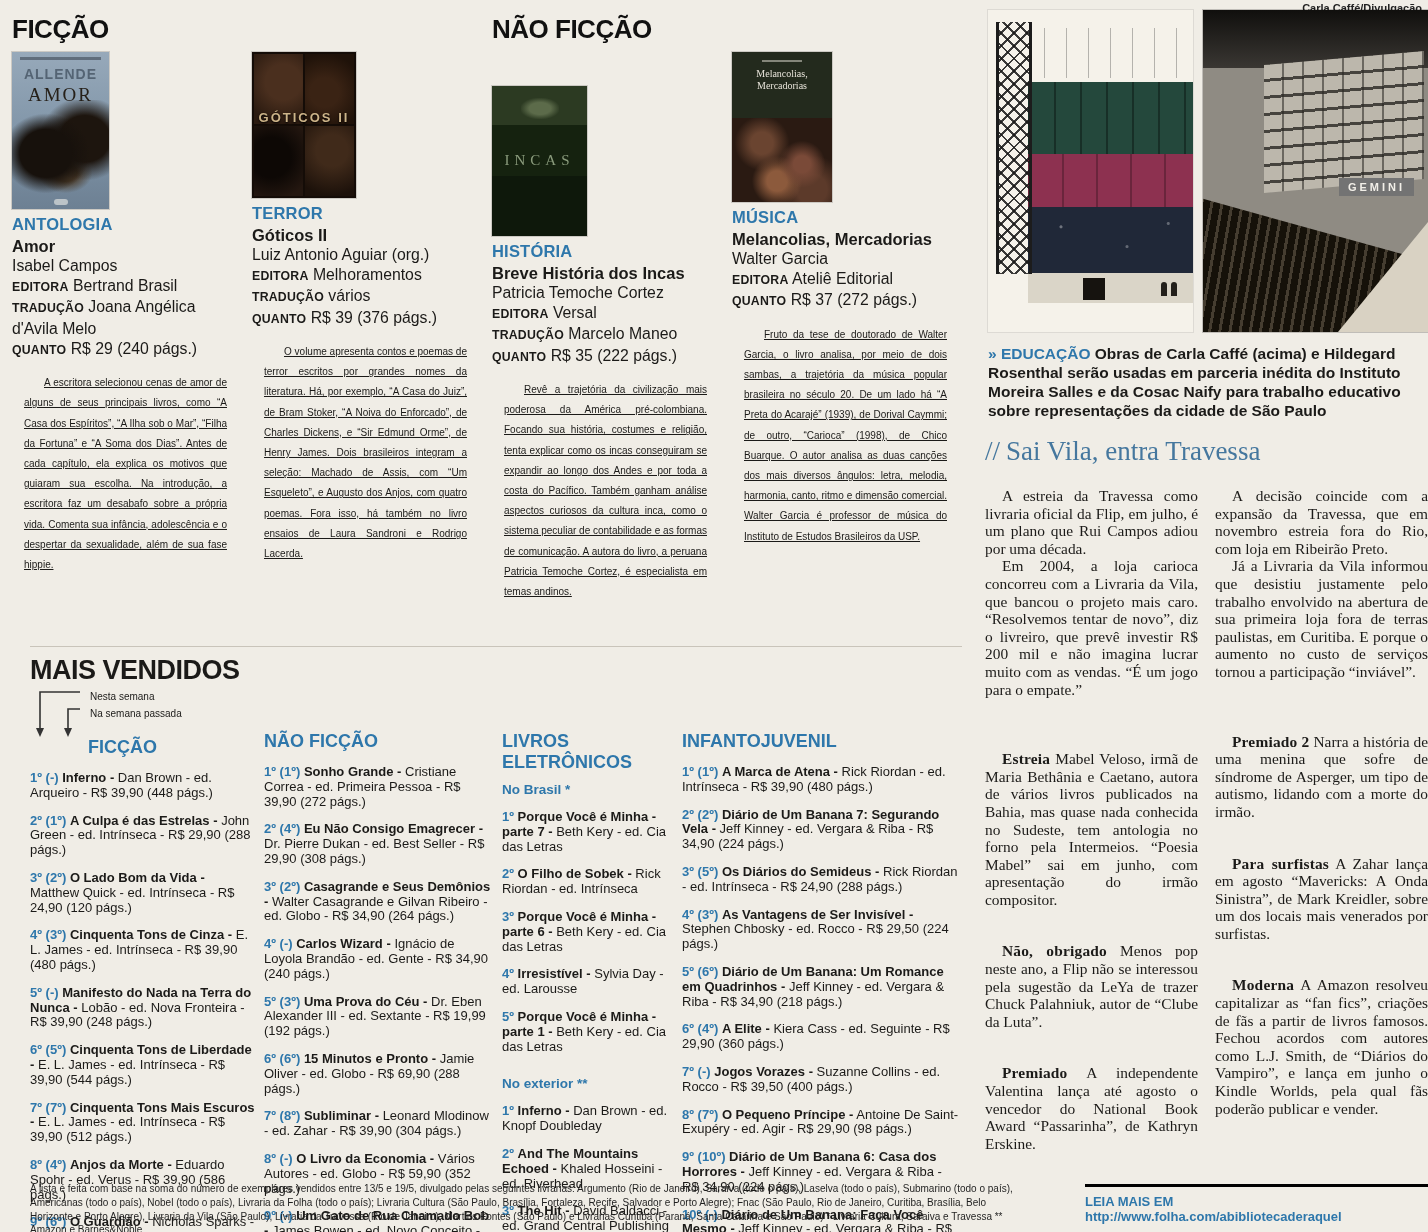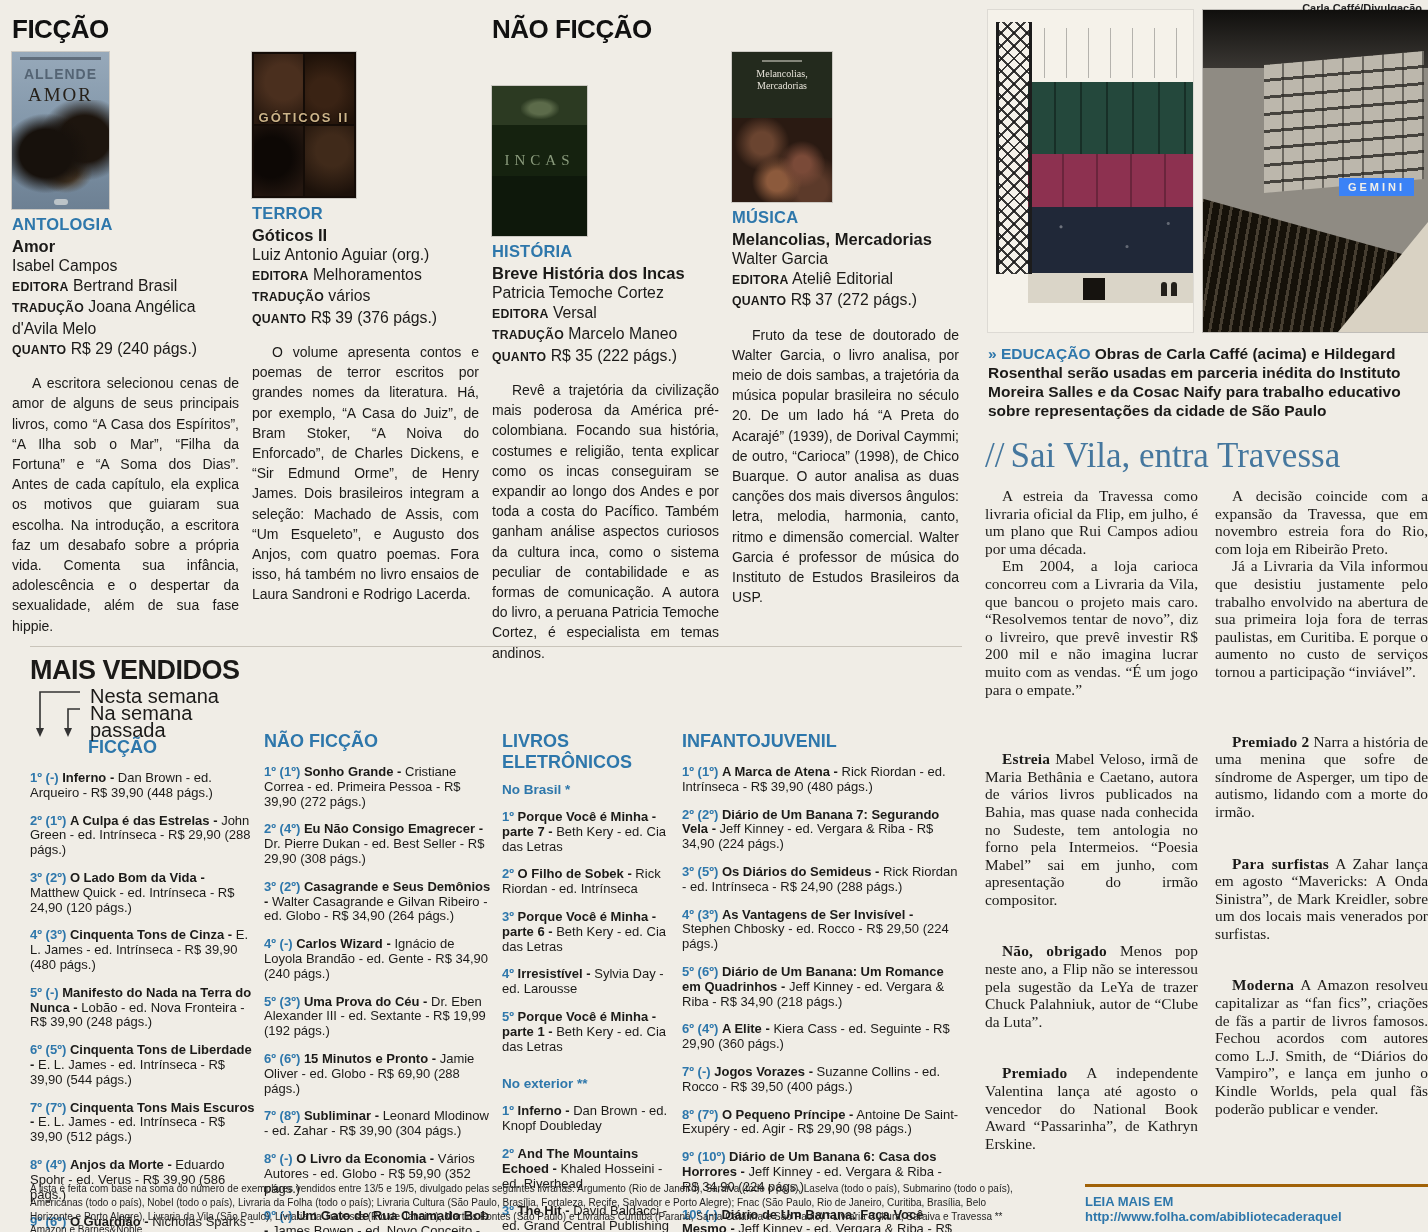--- a/index.html
+++ b/index.html
@@ -17,21 +17,21 @@
   .reviews { position:absolute; left:12px; top:14px; width:950px; display:flex; gap:13px; }
   .rcol { width:227px; }
   .hdr-slot { height:36px; }
   .sec-h { margin:0; font-size:26px; font-weight:800; letter-spacing:-0.5px; color:#111; }
   .cover { position:relative; margin:2px 0 6px; overflow:hidden; box-shadow:0 0 0 1px rgba(0,0,0,.15); }
   .cat { color:#2e77ab; font-weight:700; font-size:16.5px; margin:6px 0 2px; letter-spacing:.2px; }
   .btitle { font-weight:700; font-size:16.5px; line-height:20px; }
   .bauthor { font-size:15.8px; line-height:20px; }
   .meta-line { font-size:15.8px; line-height:20.3px; }
   .meta-line b { font-size:12.3px; letter-spacing:.2px; }
-  .review { font-size:14px; line-height:20.2px; text-align:justify; text-indent:20px; margin:13px 0 0; }
+  .review { font-size:10px; line-height:20.2px; text-align:justify; text-indent:20px; margin:13px 12px 0;text-decoration:underline; }
 
   
   .cover-amor { width:97px; height:157px; background:linear-gradient(180deg,#97a9ba,#7f94a7 55%,#6d8093); }
   .amor-topline { position:absolute; top:5px; left:8px; right:8px; height:3px; background:rgba(30,40,50,.45); }
   .amor-author { position:absolute; top:14px; width:100%; text-align:center; font-size:14px; font-weight:700; letter-spacing:1px; color:rgba(35,48,62,.55); }
   .amor-title { position:absolute; top:32px; width:100%; text-align:center; font-family:"Liberation Serif",serif; font-size:19px; letter-spacing:2px; color:#262019; }
   .amor-art { position:absolute; bottom:12px; left:0; width:100%; height:62%;
     background:radial-gradient(ellipse 60% 55% at 35% 55%, #17110c 0 45%, rgba(23,17,12,0) 75%),
                radial-gradient(ellipse 65% 60% at 75% 40%, #1d150e 0 40%, rgba(29,21,14,0) 72%),
                radial-gradient(ellipse 40% 30% at 55% 75%, #4a3a28 0 30%, rgba(74,58,40,0) 70%); }
@@ -59,21 +59,21 @@
                radial-gradient(circle at 80% 85%, #5c3a2a 0 14%, rgba(0,0,0,0) 32%), #2a1a12; }
 
   
   .best { position:absolute; left:30px; top:646px; width:932px; padding-top:8px; border-top:1px solid #c9c4ba; display:flex; }
   .bcol { padding-right:8px; }
   .bcol-f { width:234px; } .bcol-nf { width:238px; } .bcol-e { width:180px; } .bcol-i { width:280px; padding-right:0; }
   .pad-top { padding-top:76px; }
   .bs-title { margin:0; font-size:27px; font-weight:800; letter-spacing:-0.5px; }
   .legend { position:relative; height:46px; margin-top:2px; }
   .legend svg { position:absolute; left:4px; top:0; }
-  .legend-labels { position:absolute; left:60px; top:0; font-size:20px; line-height:17px; }
+  .legend-labels { position:absolute; left:60px; top:0; font-size:10px; line-height:17px; }
   .bs-h { color:#2e77ab; font-weight:700; font-size:18px; margin:0 0 9px; }
   .bs-h.indent { margin-left:58px; margin-top:3px; }
   .bs-sub { color:#2e77ab; font-weight:700; font-size:13.5px; margin:0 0 8px; }
   .gap-sub { margin-top:22px; }
   .bi { font-size:13px; line-height:14.8px; margin:13px 0 7px; }
   .bi .rk, .bi .pv { color:#2e77ab; font-weight:700; }
   .bi .ti { font-weight:700; }
   .pv:empty { display:none; }
 
   
@@ -96,42 +96,42 @@
     background:repeating-linear-gradient(90deg, rgba(60,60,60,.35) 0 1px, transparent 1px 22px); }
   .black-box { position:absolute; left:95px; top:268px; width:22px; height:22px; background:#16130f; }
   .fig { position:absolute; top:272px; width:6px; height:14px; background:#23201b; border-radius:3px 3px 0 0; }
   .fig.f1 { right:26px; } .fig.f2 { right:16px; }
 
   .photo-rosenthal { position:relative; width:225px; height:322px; background:#8f8b83; overflow:hidden; box-shadow:0 0 0 1px rgba(0,0,0,.2); }
   .ph-sky { position:absolute; top:0; left:0; width:100%; height:58px; background:linear-gradient(180deg,#100f0d,#3a3733); }
   .ph-facade { position:absolute; right:4px; top:48px; width:160px; height:128px; background:#bcb7ac; transform:skewY(-5deg);
     background-image:repeating-linear-gradient(180deg, transparent 0 14px, rgba(40,38,34,.8) 14px 17px),
                      repeating-linear-gradient(90deg, transparent 0 18px, rgba(40,38,34,.55) 18px 20px); }
-  .ph-sign { position:absolute; right:14px; top:168px; background:#3b82f6; color:#f2efe8; font-weight:700; font-size:11px; letter-spacing:3px; padding:3px 9px; }
+  .ph-sign { position:absolute; right:14px; top:168px; background:#737373; color:#f2efe8; font-weight:700; font-size:11px; letter-spacing:3px; padding:3px 9px; }
   .ph-roof { position:absolute; left:0; bottom:0; width:200px; height:185px;
     background:repeating-linear-gradient(100deg, #151109 0 7px, #453d30 7px 10px);
     clip-path:polygon(0 100%, 0 28%, 100% 58%, 100% 100%); }
   .ph-wall { position:absolute; right:0; bottom:0; width:90px; height:110px; background:#d9d2c3;
     clip-path:polygon(100% 0, 100% 100%, 0 100%); }
 
   
   .caption { position:absolute; left:988px; top:344px; width:438px; font-size:15.5px; line-height:19px; font-weight:700; text-align:left; }
   .caption .lead { color:#2e77ab; }
-  .headline { position:absolute; left:985px; top:436px; width:440px; font-family:"Liberation Serif",serif; font-size:35px; color:#45779e; }
+  .headline { position:absolute; left:985px; top:436px; width:440px; font-family:"Liberation Serif",serif; font-size:27px; color:#45779e; }
   .headline .slashes { margin-right:6px; }
   .article-cols { position:absolute; left:985px; top:487px; width:443px; display:flex; gap:17px; }
   .acol { width:213px; font-family:"Liberation Serif",serif; font-size:15.4px; line-height:17.6px; text-align:justify; }
   .acol p { margin:0; text-indent:17px; }
   .notes { margin-top:52px; }
   .note { margin:0 0 34px; text-indent:17px; }
   .note b { letter-spacing:.2px; }
 
   
   .disclaimer { position:absolute; left:30px; top:1182px; width:988px; font-size:10px; line-height:13.8px; color:#1f1f1f; }
-  .leia { position:absolute; left:1085px; top:1184px; width:343px; border-top:3px solid #a16207; padding-top:7px;
+  .leia { position:absolute; left:1085px; top:1184px; width:343px; border-top:3px solid #000000; padding-top:7px;
           font-size:13px; font-weight:700; color:#2e77ab; }
   .leia a { color:#2e77ab; text-decoration:none; }
 </style>
 </head>
 <body>
 
 <div class="page">
 
   <div class="credit">Carla Caffé/Divulgação</div>
 

